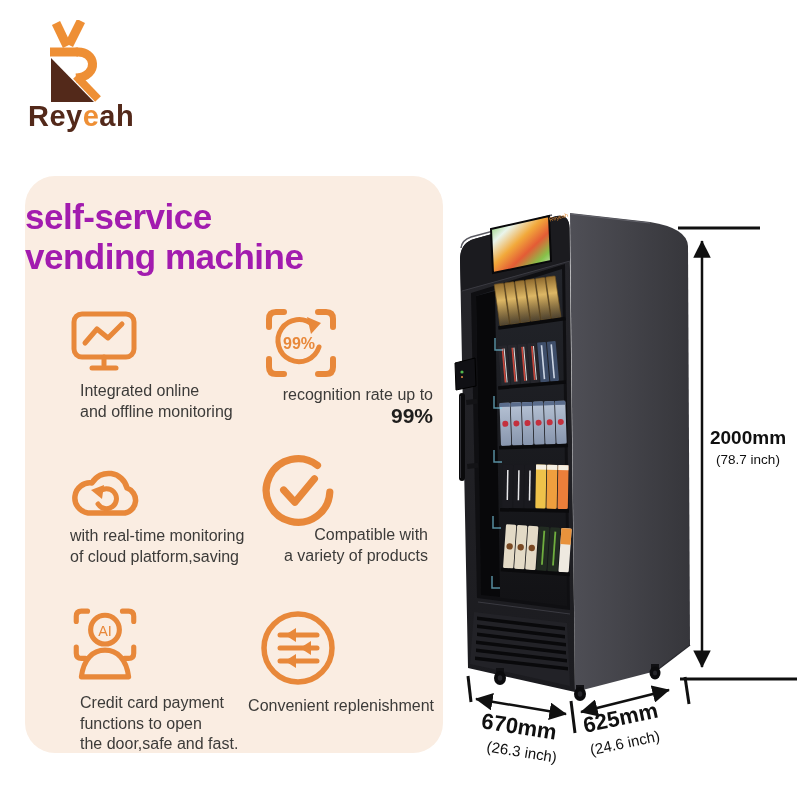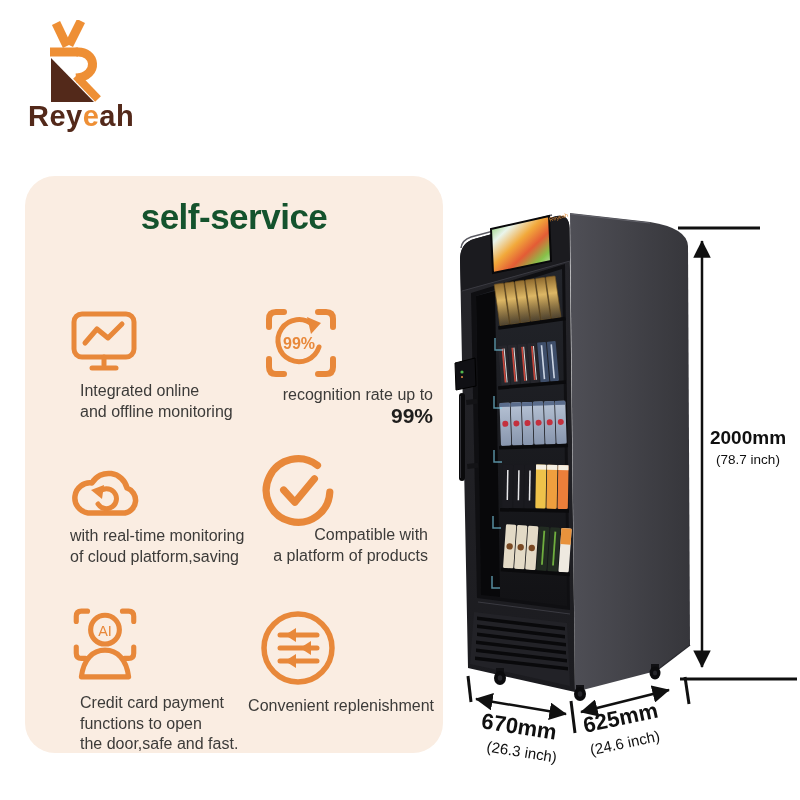--- a/index.html
+++ b/index.html
@@ -8,22 +8,22 @@
     background:#ffffff;
     font-family:"Liberation Sans", sans-serif;
   }
   .abs{position:absolute;}
   
   .logo-mark{left:48px;top:20px;width:60px;height:84px;}
   .logo-text{left:28px;top:100px;width:160px;font-size:29px;font-weight:bold;color:#53291A;letter-spacing:0.5px;}
   .logo-text .orange{color:#EE8F35;}
   
   .panel{left:25px;top:176px;width:418px;height:577px;background:#FAEDE2;border-radius:30px;}
-  .title{left:25px;top:197px;width:418px;text-align:center;font-weight:bold;
-         font-size:35px;line-height:40px;color:#14532d;letter-spacing:-0.5px;}
+  .title{left:25px;top:197px;width:418px;text-align:left;font-weight:bold;
+         font-size:35px;line-height:40px;color:#a21caf;letter-spacing:-0.5px;}
   
   .ft{font-size:16px;line-height:20.5px;color:#3C3B39;margin-left:30px;}
   .center{text-align:right;}
   .ft strong{font-size:21px;font-weight:bold;color:#1f1e1d;}
   .t1{left:50px;top:381px;width:200px;}
   .t2{left:213px;top:385px;width:190px;}
   .t3{left:40px;top:526px;width:210px;}
   .t4{left:210px;top:525px;width:188px;}
   .t5{left:50px;top:693px;width:210px;}
   .t6{left:208px;top:696px;width:196px;}
@@ -50,20 +50,21 @@
   <path d="M8,3 L19,26" stroke="#EE8F35" stroke-width="9" fill="none"></path>
   <path d="M33,1 L21,25" stroke="#EE8F35" stroke-width="9" fill="none"></path>
   <path d="M28,56 L50,79" stroke="#EE8F35" stroke-width="8" fill="none"></path>
 </svg>
 <div class="abs logo-text"><span>Rey</span><span class="orange">e</span><span>ah</span></div>
 
 <div class="abs panel"></div>
 
 <div class="abs title">
   <div>self-service</div>
+  <div>vending machine</div>
 </div>
 
 <svg class="abs ic1 icon" viewBox="0 0 68 64">
   <rect x="4" y="3" width="60" height="43" rx="8" stroke-width="5"></rect>
   <polyline points="15,32 27,18 38,27 52,13" stroke-width="5"></polyline>
   <path d="M34,46 L34,54" stroke-width="5"></path>
   <path d="M22,57 L46,57" stroke-width="5"></path>
 </svg>
 <div class="abs ft t1">
   <div>Integrated online</div>
@@ -90,21 +91,21 @@
   <div>with real-time monitoring</div>
   <div>of cloud platform,saving</div>
 </div>
 
 <svg class="abs ic4 icon" viewBox="0 0 76 76">
   <path d="M57,14 A31,31 0 1 0 69,40" stroke-width="7"></path>
   <polyline points="24,38 35,50 54,27" stroke-width="7"></polyline>
 </svg>
 <div class="abs ft t4 center">
   <div>Compatible with</div>
-  <div>a platform of products</div>
+  <div>a variety of products</div>
 </div>
 
 <svg class="abs ic5 icon" viewBox="0 0 72 76">
   <path d="M8,17 L8,12 Q8,7 13,7 L19,7" stroke-width="5"></path>
   <path d="M53,7 L59,7 Q64,7 64,12 L64,17" stroke-width="5"></path>
   <path d="M8,42 L8,48 Q8,53 13,53 L17,53" stroke-width="5"></path>
   <path d="M55,53 L59,53 Q64,53 64,48 L64,42" stroke-width="5"></path>
   <circle cx="36" cy="25" r="14" stroke-width="5"></circle>
   <text x="36" y="31" text-anchor="middle" font-size="14" fill="#E8883A" stroke="none">AI</text>
   <path d="M13,71 C15,54 24,45 36,45 C48,45 57,54 59,71 Z" stroke-width="5"></path>

